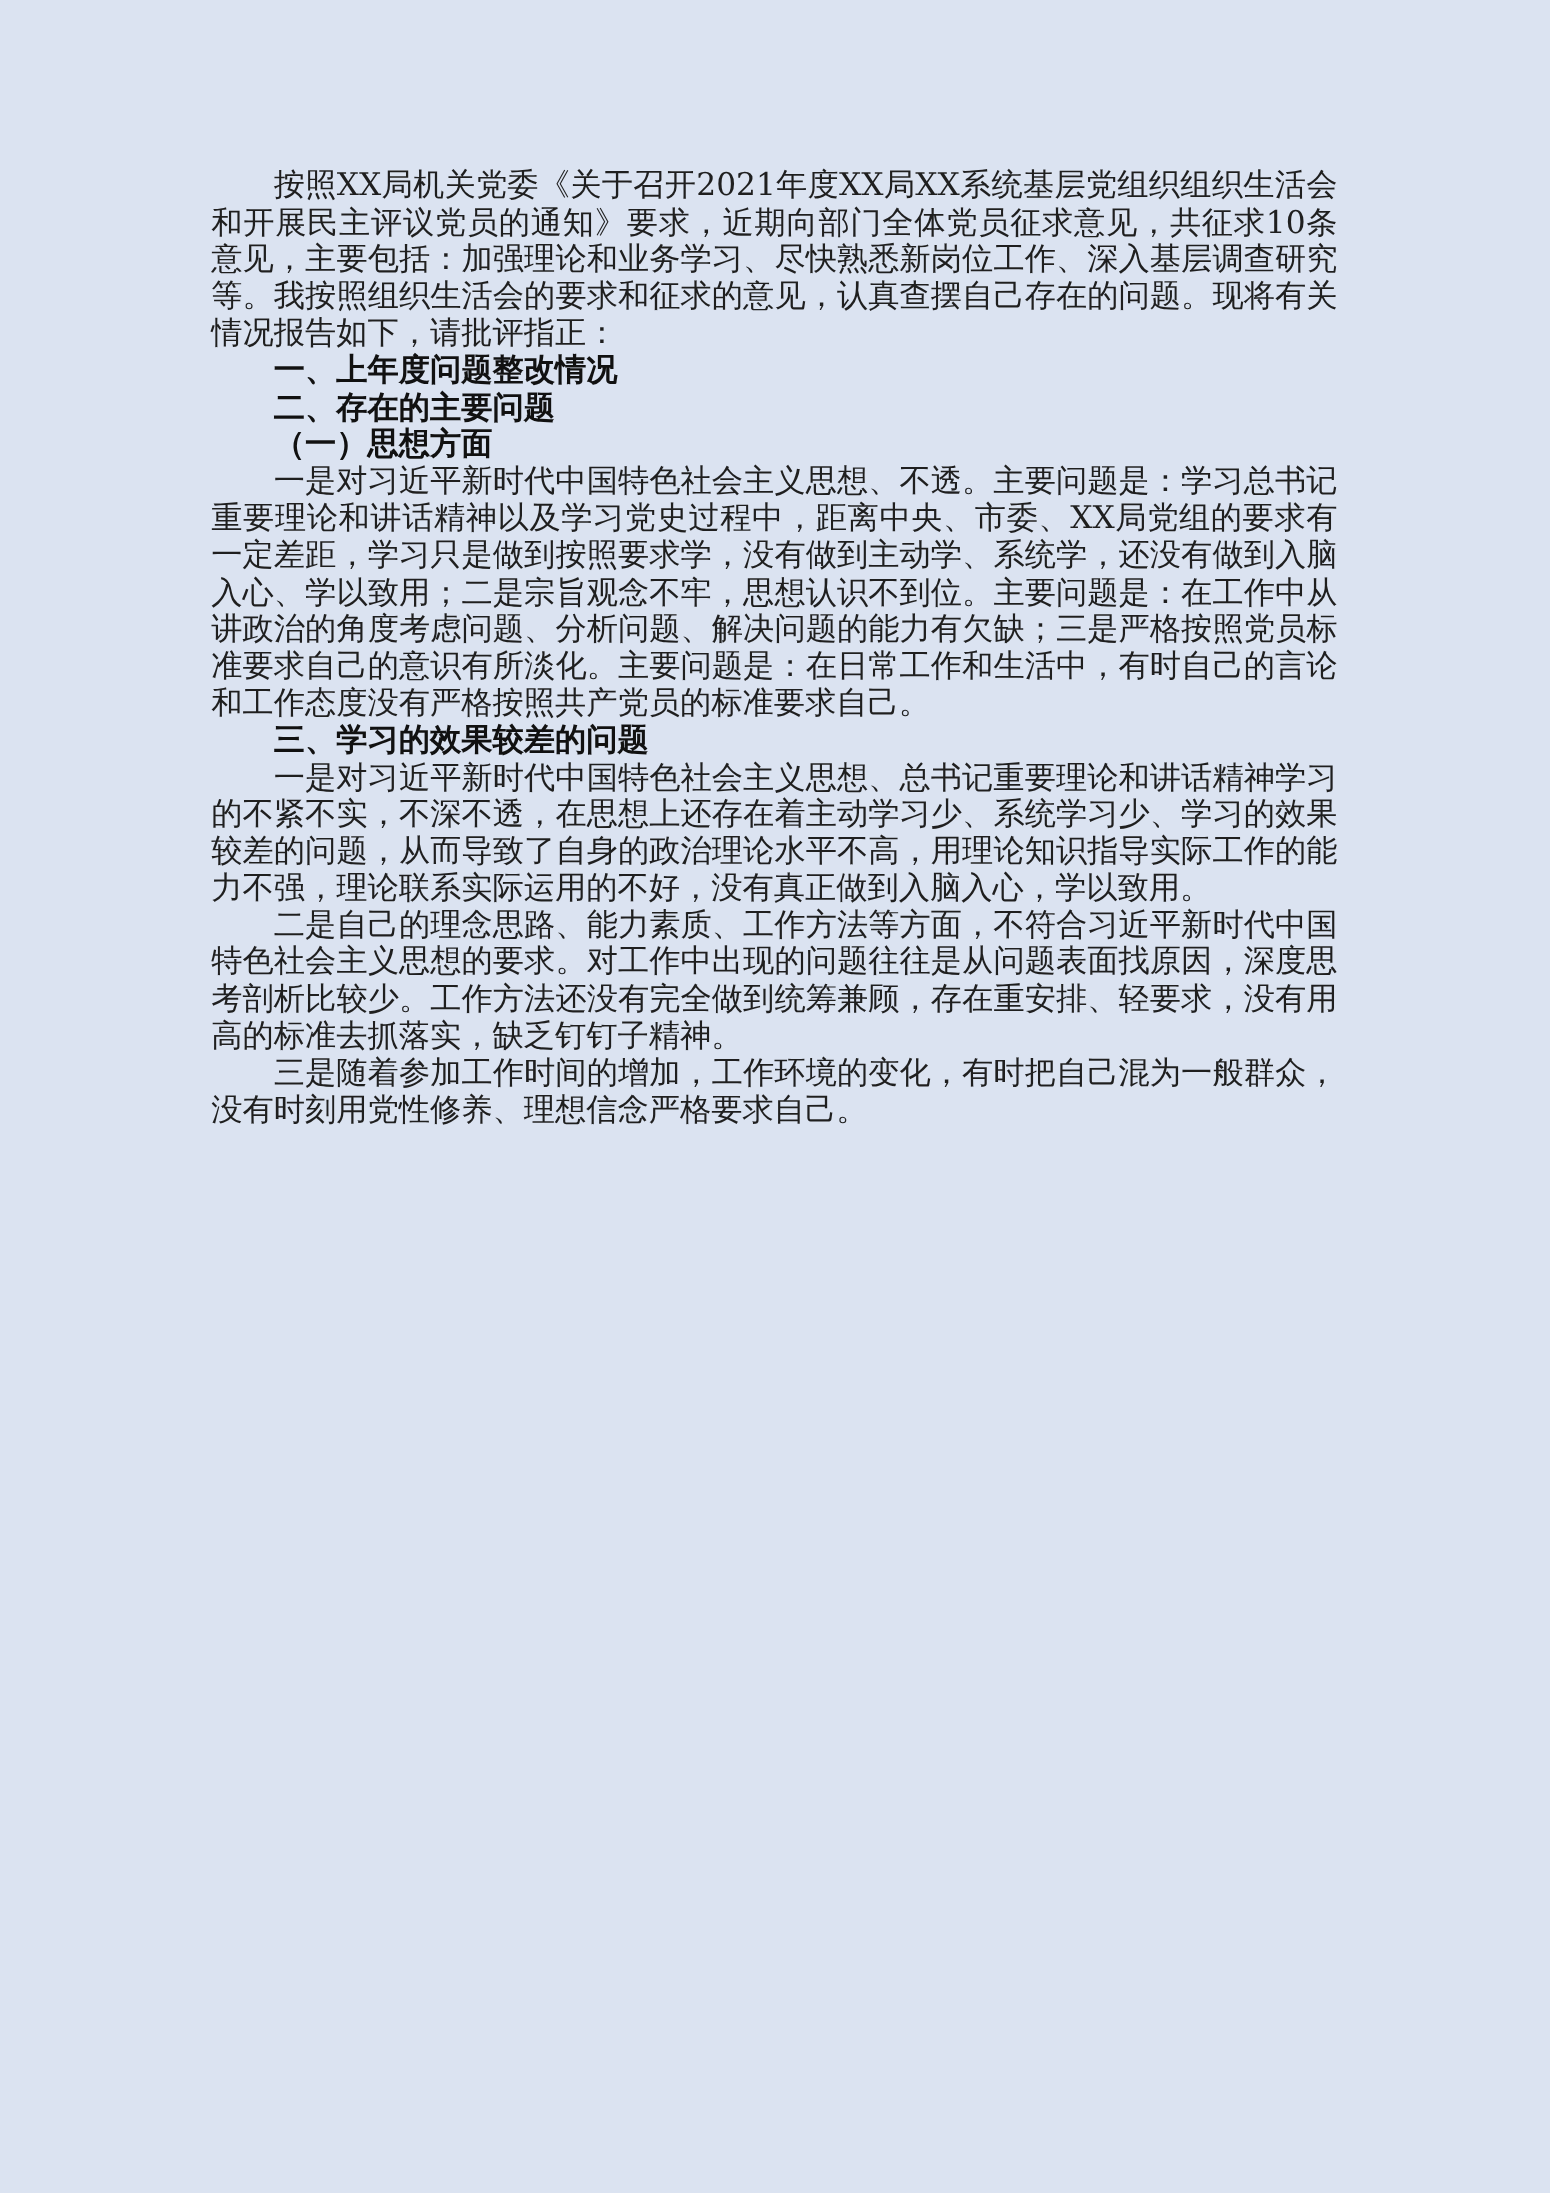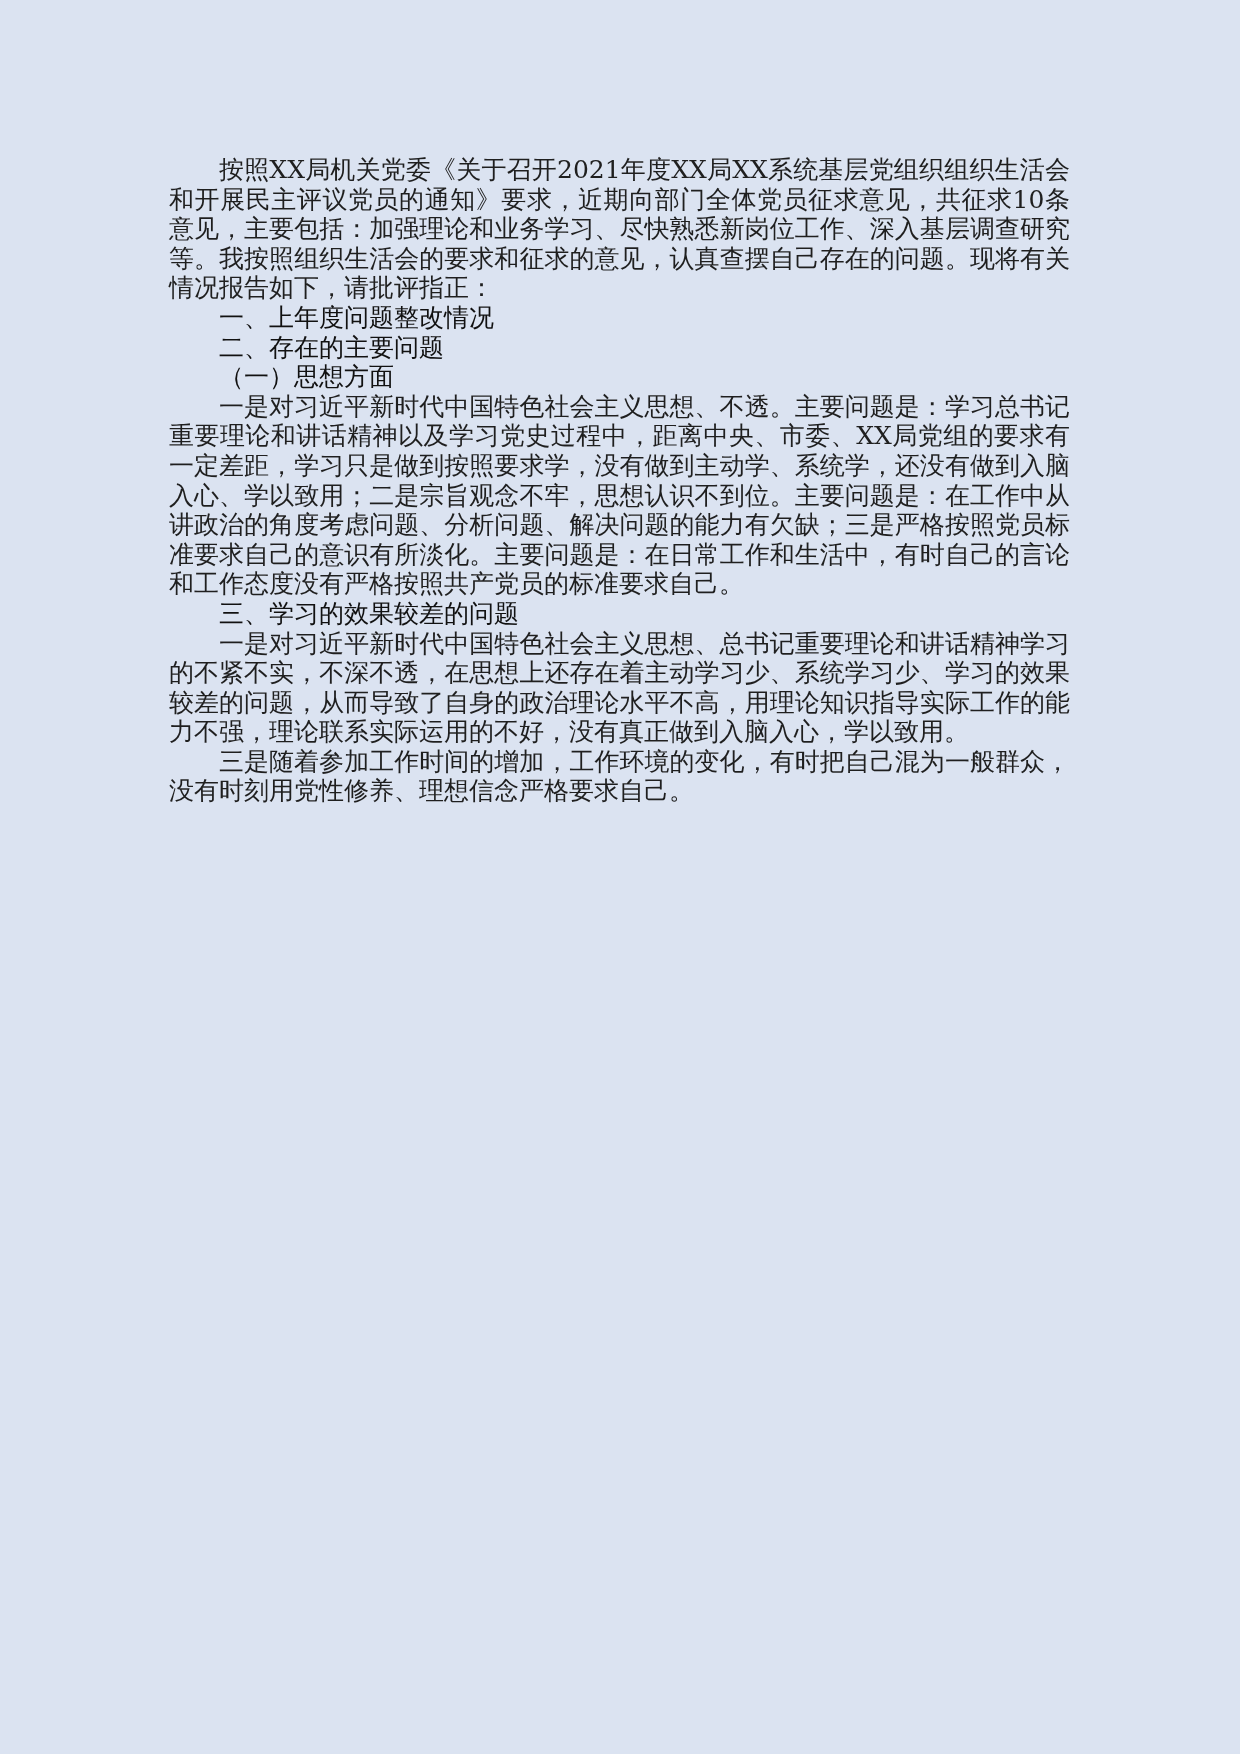--- a/index.html
+++ b/index.html
@@ -11,43 +11,44 @@
     height: 1754px;
     background: #dbe3f1;
     overflow: hidden;
     position: relative;
     font-family: "DejaVu Serif", "Liberation Serif", serif;
     color: #1f1f1f;
   }
   .doc {
     position: absolute;
     left: 169px;
-    top: 155px;
+    top: 133px;
     width: 901px;
   }
   .block {
     margin: 0;
     font-size: 25px;
     line-height: 29.6px;
     text-align: justify;
     text-justify: inter-ideograph;
     text-indent: 2em;
     word-break: break-all;
   }
   .heading {
     font-family: "DejaVu Sans", "Liberation Sans", sans-serif;
-    font-weight: 400;
+    font-weight: 700;
     color: #111;
   }
 </style>
 </head>
 <body>
 
 <div class="doc">
   <p class="block">按照XX局机关党委《关于召开2021年度XX局XX系统基层党组织组织生活会和开展民主评议党员的通知》要求，近期向部门全体党员征求意见，共征求10条意见，主要包括：加强理论和业务学习、尽快熟悉新岗位工作、深入基层调查研究等。我按照组织生活会的要求和征求的意见，认真查摆自己存在的问题。现将有关情况报告如下，请批评指正：</p>
   <p class="block heading">一、上年度问题整改情况</p>
   <p class="block heading">二、存在的主要问题</p>
   <p class="block heading">（一）思想方面</p>
   <p class="block">一是对习近平新时代中国特色社会主义思想、不透。主要问题是：学习总书记重要理论和讲话精神以及学习党史过程中，距离中央、市委、XX局党组的要求有一定差距，学习只是做到按照要求学，没有做到主动学、系统学，还没有做到入脑入心、学以致用；二是宗旨观念不牢，思想认识不到位。主要问题是：在工作中从讲政治的角度考虑问题、分析问题、解决问题的能力有欠缺；三是严格按照党员标准要求自己的意识有所淡化。主要问题是：在日常工作和生活中，有时自己的言论和工作态度没有严格按照共产党员的标准要求自己。</p>
   <p class="block heading">三、学习的效果较差的问题</p>
   <p class="block">一是对习近平新时代中国特色社会主义思想、总书记重要理论和讲话精神学习的不紧不实，不深不透，在思想上还存在着主动学习少、系统学习少、学习的效果较差的问题，从而导致了自身的政治理论水平不高，用理论知识指导实际工作的能力不强，理论联系实际运用的不好，没有真正做到入脑入心，学以致用。</p>
+  <p class="block">二是自己的理念思路、能力素质、工作方法等方面，不符合习近平新时代中国特色社会主义思想的要求。对工作中出现的问题往往是从问题表面找原因，深度思考剖析比较少。工作方法还没有完全做到统筹兼顾，存在重安排、轻要求，没有用高的标准去抓落实，缺乏钉钉子精神。</p>
   <p class="block">三是随着参加工作时间的增加，工作环境的变化，有时把自己混为一般群众，没有时刻用党性修养、理想信念严格要求自己。</p>
 </div>
 
 </body></html>

